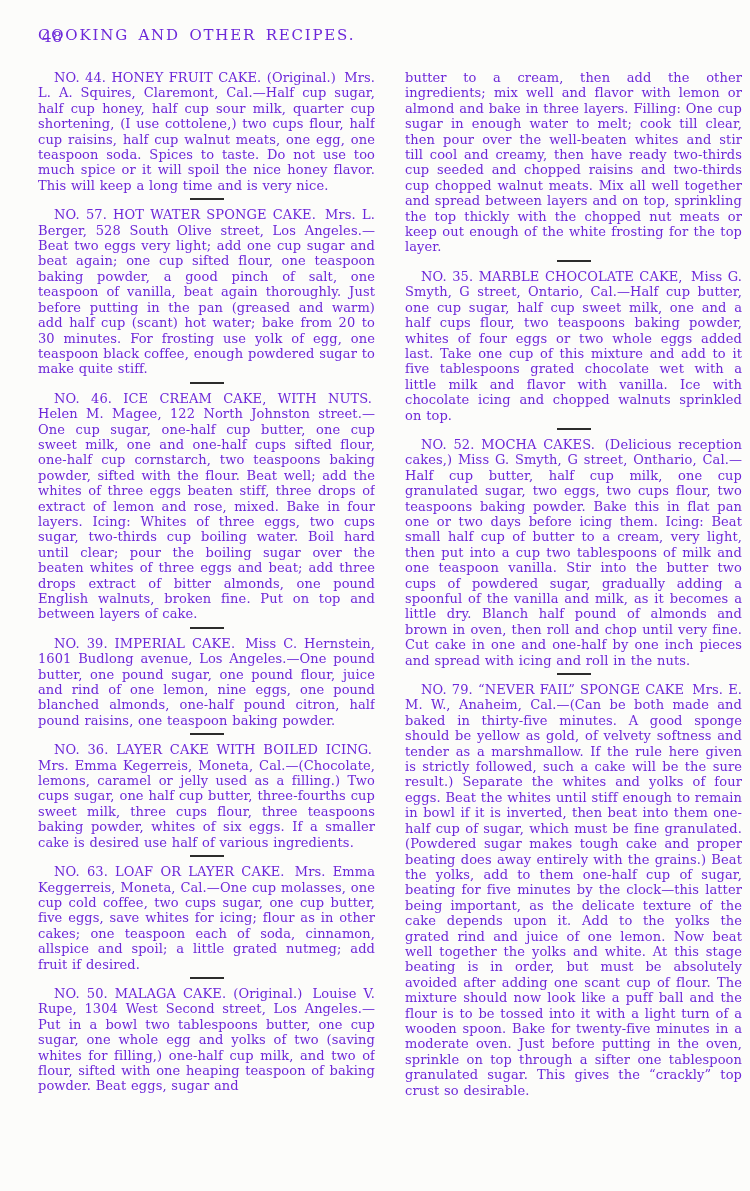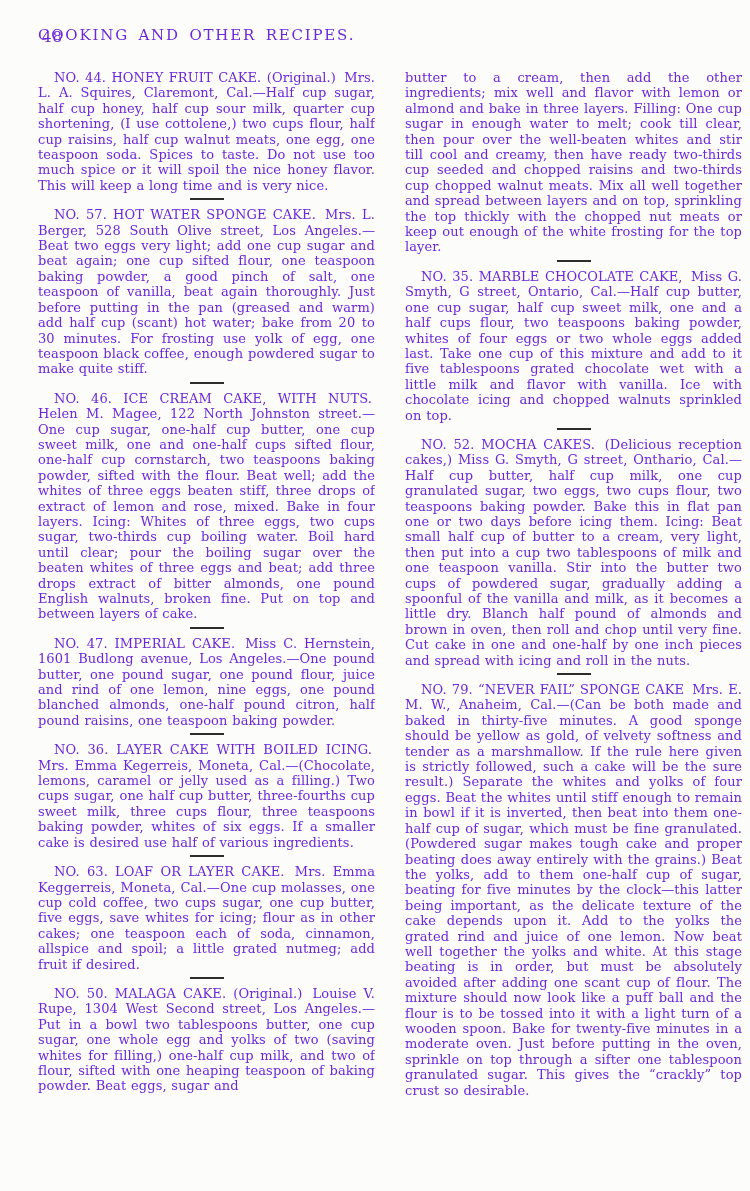--- a/index.html
+++ b/index.html
@@ -95,21 +95,21 @@
       </p>
       <div class="divider"></div>
 
       <p class="recipe">
         <span class="recipe-heading">NO. 46. ICE CREAM CAKE, WITH NUTS.</span>
         <span>Helen M. Magee, 122 North Johnston street.—One cup sugar, one-half cup butter, one cup sweet milk, one and one-half cups sifted flour, one-half cup cornstarch, two teaspoons baking powder, sifted with the flour. Beat well; add the whites of three eggs beaten stiff, three drops of extract of lemon and rose, mixed. Bake in four layers. Icing: Whites of three eggs, two cups sugar, two-thirds cup boiling water. Boil hard until clear; pour the boiling sugar over the beaten whites of three eggs and beat; add three drops extract of bitter almonds, one pound English walnuts, broken fine. Put on top and between layers of cake.</span>
       </p>
       <div class="divider"></div>
 
       <p class="recipe">
-        <span class="recipe-heading">NO. 47. IMPERIAL CAKE.</span>
+        <span class="recipe-heading">NO. 39. IMPERIAL CAKE.</span>
         <span>Miss C. Hernstein, 1601 Budlong avenue, Los Angeles.—One pound butter, one pound sugar, one pound flour, juice and rind of one lemon, nine eggs, one pound blanched almonds, one-half pound citron, half pound raisins, one teaspoon baking powder.</span>
       </p>
       <div class="divider"></div>
 
       <p class="recipe">
         <span class="recipe-heading">NO. 36. LAYER CAKE WITH BOILED ICING.</span>
         <span>Mrs. Emma Kegerreis, Moneta, Cal.—(Chocolate, lemons, caramel or jelly used as a filling.) Two cups sugar, one half cup butter, three-fourths cup sweet milk, three cups flour, three teaspoons baking powder, whites of six eggs. If a smaller cake is desired use half of various ingredients.</span>
       </p>
       <div class="divider"></div>
 

